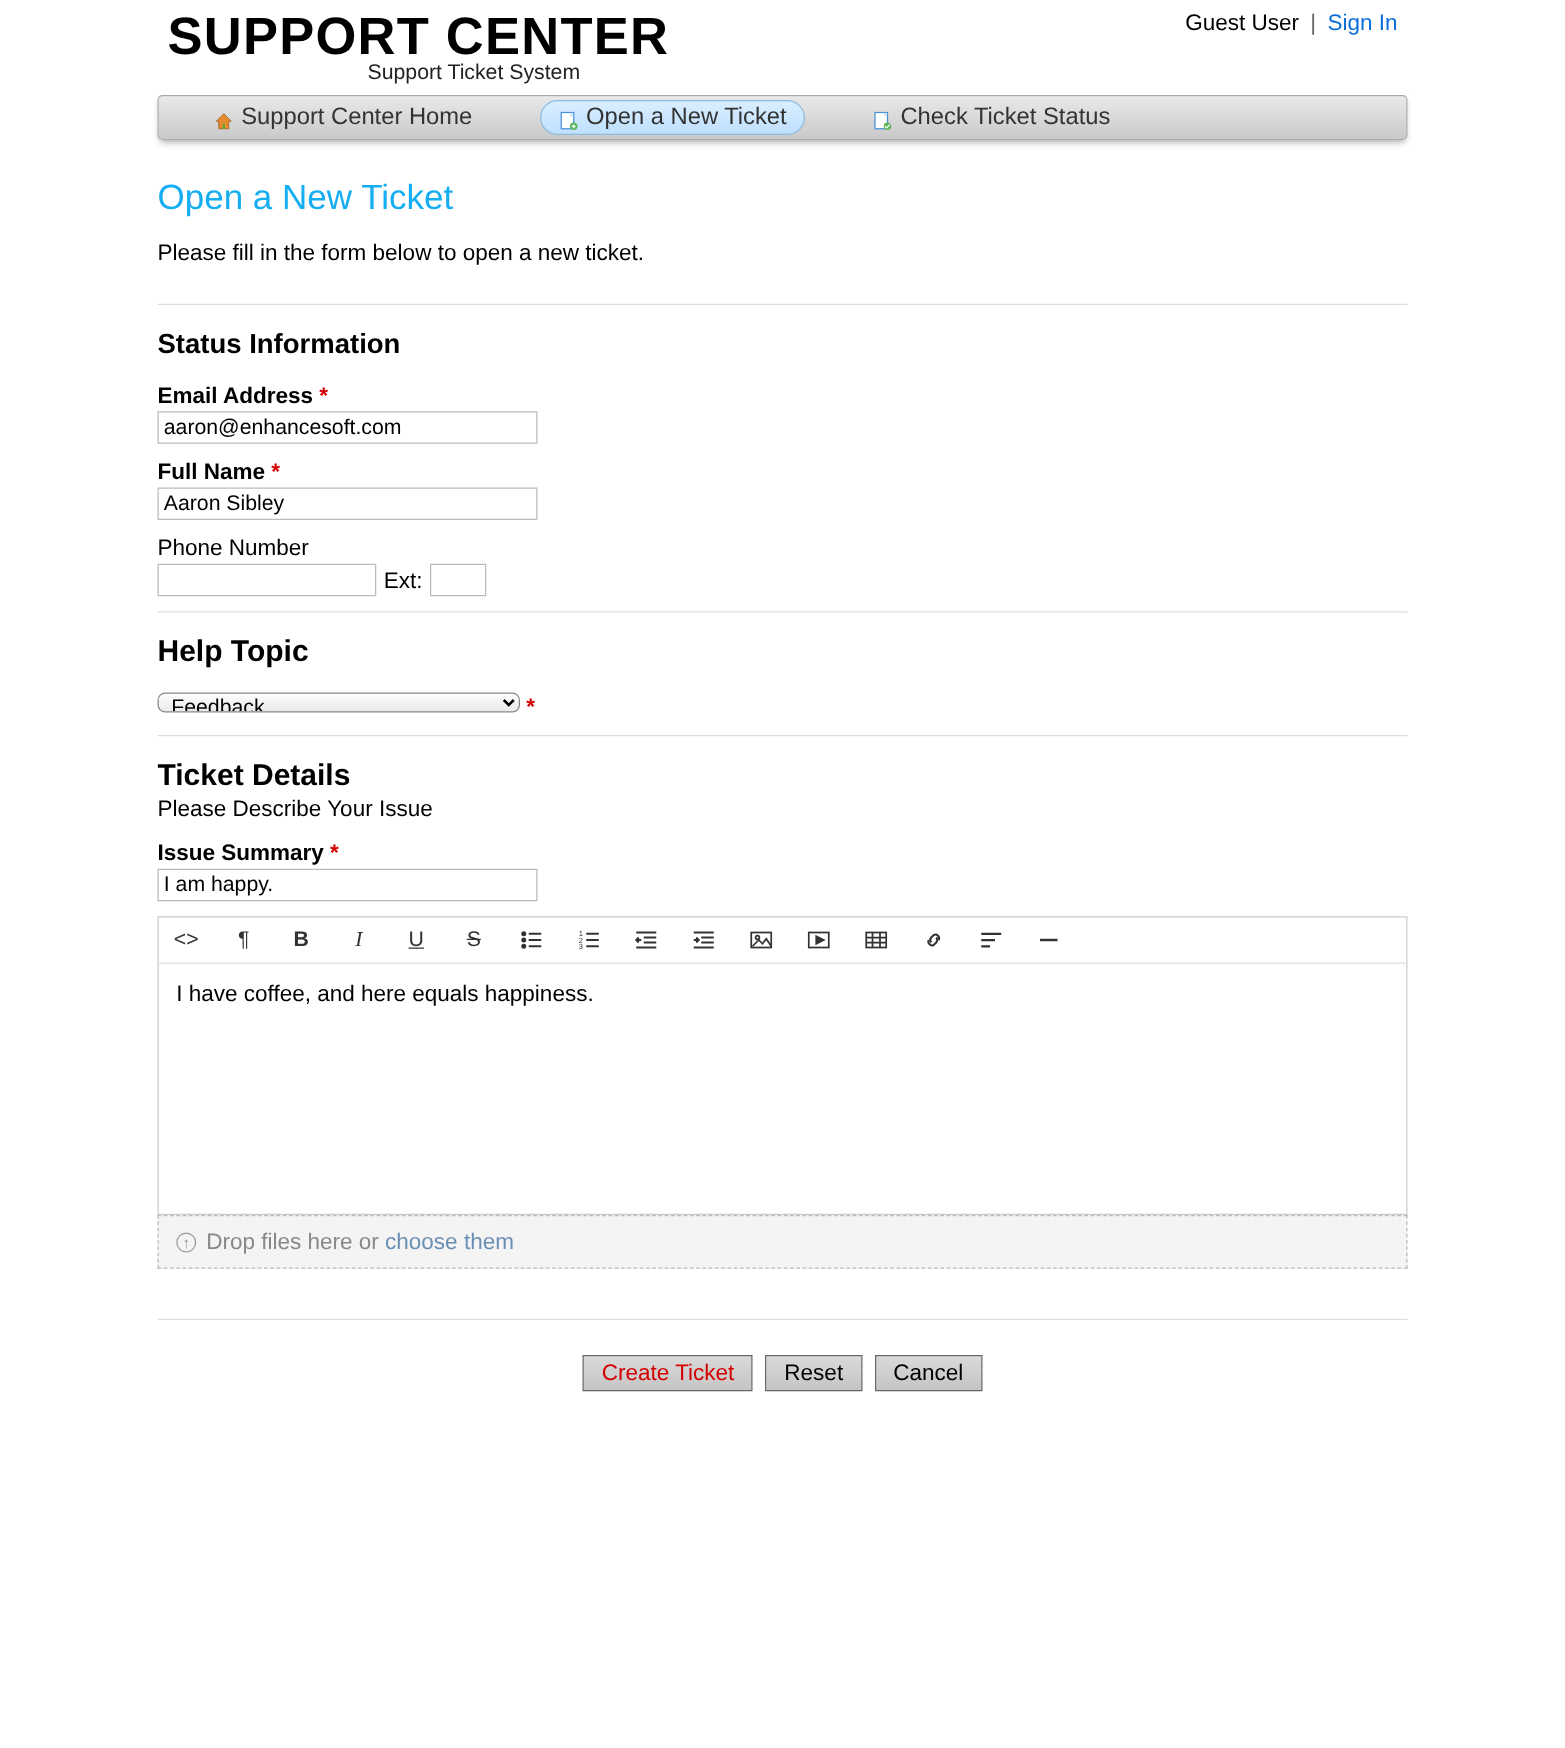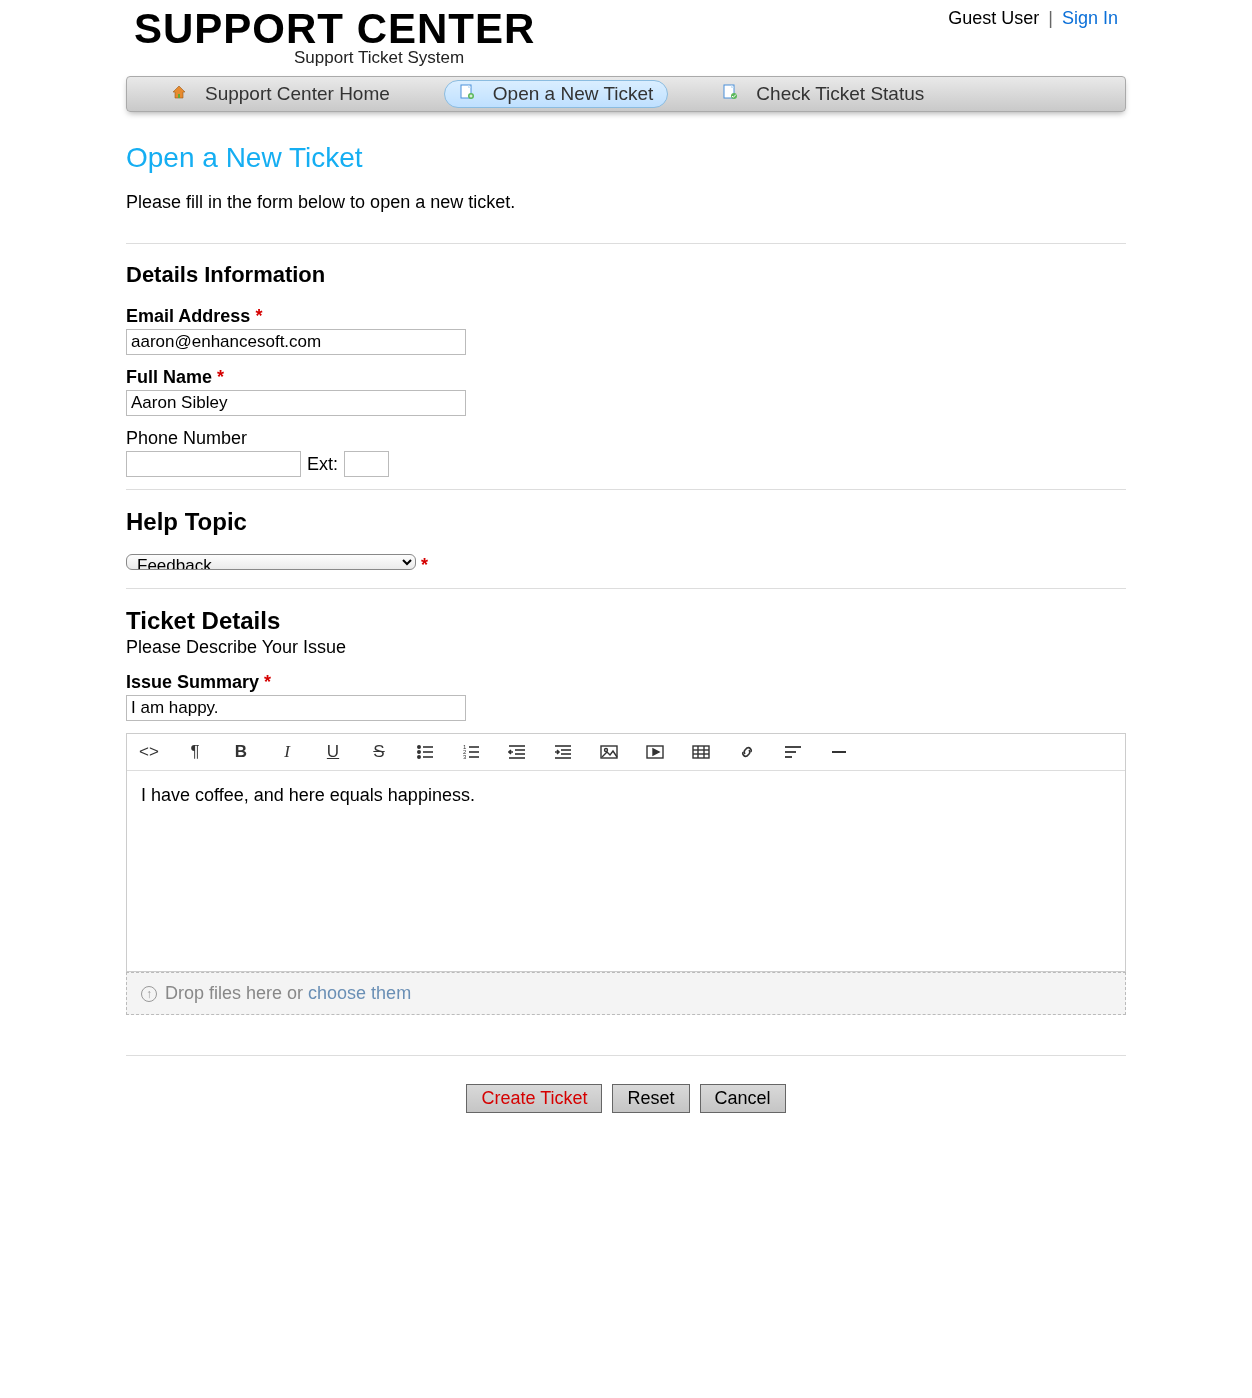--- a/index.html
+++ b/index.html
@@ -47,22 +47,22 @@
     height: 36px;
     display: flex;
     align-items: center;
     padding: 0 30px;
     gap: 40px;
     box-shadow: 0 3px 6px -2px rgba(0,0,0,.35);
     margin-bottom: 30px;
   }
   .nav-item {
     display: flex;
-    align-items: flex-start;
-    gap: 18px;
+    align-items: flex-end;
+    gap: 6px;
     font-size: 19px;
     color: #333;
     padding: 2px 14px;
     border-radius: 14px;
     cursor: pointer;
   }
   .nav-item.active {
     background: linear-gradient(#daeeff, #bfe0ff);
     border: 1px solid #8bbce0;
   }
@@ -88,21 +88,21 @@
   }
   .field-label .req,
   .req-inline { color: #d50000; font-weight: 700; }
   .field-label.plain { font-weight: 400; }
   input[type=text] {
     font-size: 17px;
     padding: 2px 4px;
     border: 1px solid #bbb;
     background: #fff;
   }
-  .w-340 { width: 340px; }
+  .w-340 { width: 304px; }
   .w-175 { width: 175px; }
   .w-45  { width: 45px; }
   .row { margin-bottom: 12px; }
   .phone-row { display: flex; align-items: center; gap: 6px; }
   select.topic {
     width: 290px;
     font-size: 17px;
     height: 16px;
     border: 1px solid #888;
     border-radius: 6px;
@@ -217,21 +217,21 @@
       </span>
       <span>Check Ticket Status</span>
     </div>
   </div>
 
   <h1 class="page-title">Open a New Ticket</h1>
   <div class="instructions">Please fill in the form below to open a new ticket.</div>
 
   <hr class="div">
 
-  <div class="section-h">Details Information</div>
+  <div class="section-h">Status Information</div>
 
   <div class="row">
     <div class="field-label">
       <span>Email Address</span>
       <span class="req">*</span>
     </div>
     <input type="text" class="w-340" value="aaron@enhancesoft.com" style="">
   </div>
 
   <div class="row">

